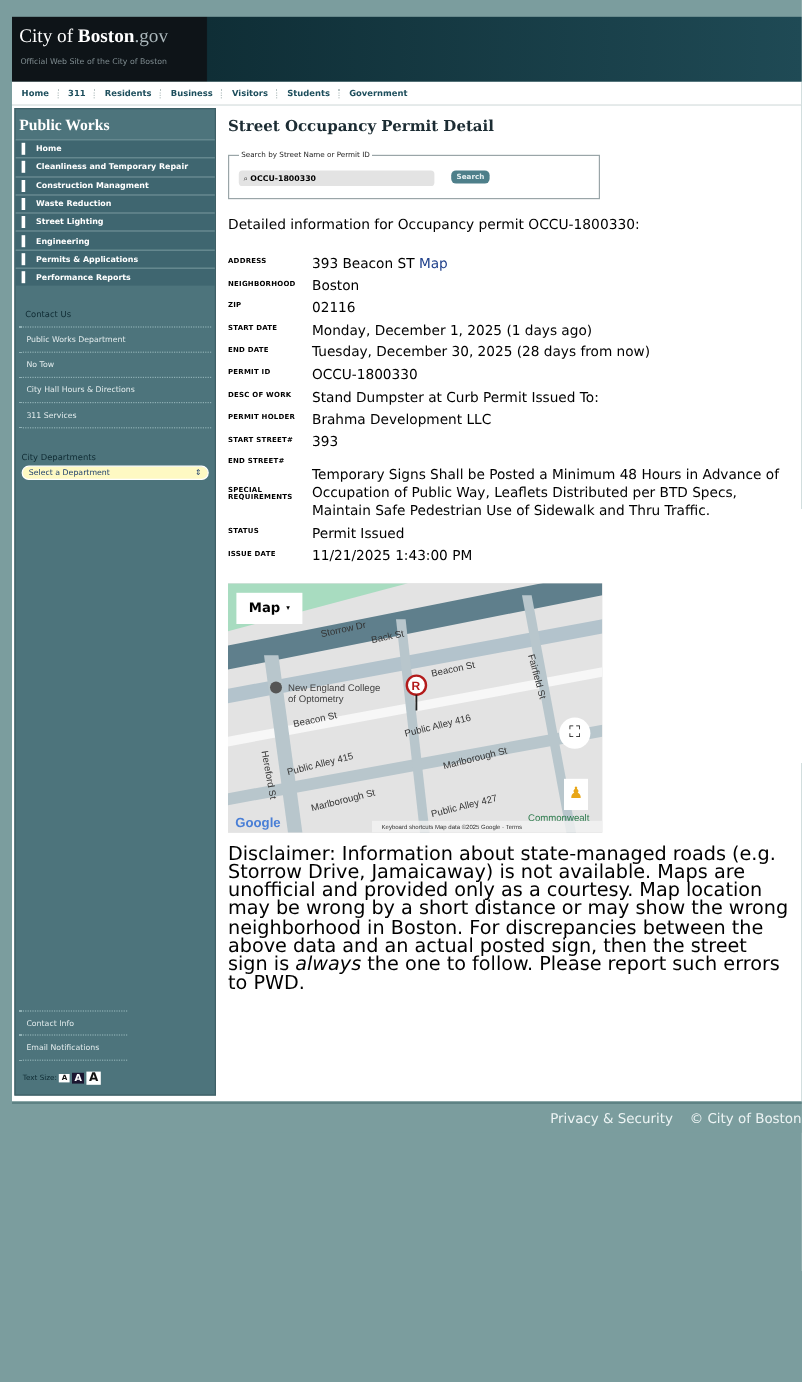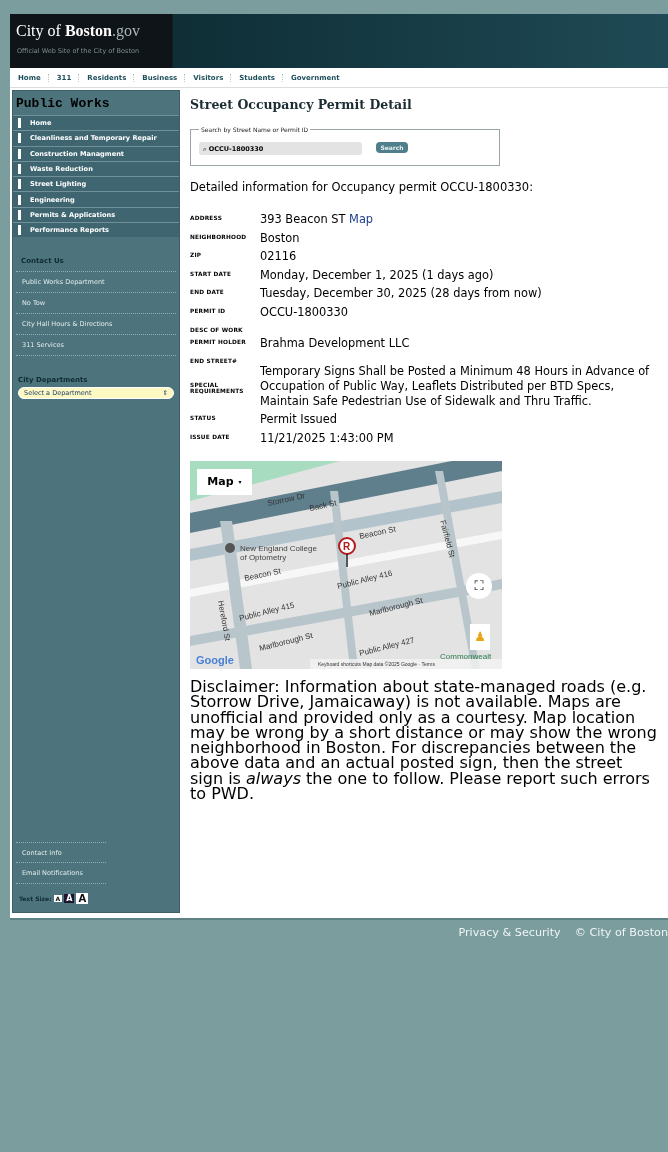--- a/index.html
+++ b/index.html
@@ -7,24 +7,24 @@
 .wrap{position:absolute;left:10px;top:14px;width:658px}
 .header{height:54px;background:linear-gradient(90deg,#0e1418 0,#0e1418 162px,#0f2e36 163px,#1f4a55 100%);position:relative}
 .logo{position:absolute;left:6px;top:8px;color:#fff;font-family:Liberation Serif, serif;font-size:16px}
 .logo b{font-weight:bold}
 .tagline{position:absolute;left:7px;top:33px;color:#7f8c90;font-size:6.5px}
 .topnav{height:20px;background:#fff;display:flex;align-items:center;padding-left:6px;border-bottom:1px solid #d8dede}
 .topnav span{font-size:7px;font-weight:bold;color:#1d4e5c;padding:0 7px 0 2px;border-right:1px dotted #b8c4c4;margin-right:6px}
 .topnav span:last-child{border-right:none}
 .body{display:flex;background:#fff;height:830px}
 .side{width:168px;margin:2px 0 0 2px;background:#4d747c;height:823px;position:relative;border:1px solid #3e5f66}
-.side h2{font-family:Liberation Mono, monospace;color:#000000;font-size:13px;font-weight:bold;padding:5px 3px 4px}
+.side h2{font-family:Liberation Serif, serif;color:#ffffff;font-size:13px;font-weight:bold;padding:5px 3px 4px}
 .menu .mi{height:15.3px;border-top:1px solid #6f9197;display:flex;align-items:center;font-size:6.6px;font-weight:bold;color:#fff;background:#3f6670}
 .menu .mi::before{content:"";display:inline-block;width:3px;height:10px;background:#fff;margin:0 9px 0 5px}
-.sec{font-size:7px;font-weight:bold;color:#0f2b33;padding:0 5px}
+.sec{font-size:7px;font-weight:normal;color:#0f2b33;padding:0 5px}
 .link{font-size:6.5px;color:#e3eced;padding:0 6px;height:21px;display:flex;align-items:center;border-bottom:1px dotted #8fb0b5;margin:0 3px}
 .sel{margin:3px 5px;height:12px;border-radius:6px;background:#fef9c3;border:1px solid #fff;font-size:6.5px;color:#1b3c6a;display:flex;align-items:center;justify-content:space-between;padding:0 5px}
 .main{flex:1;padding:9px 0 0 10px;color:#000}
 .main h1{font-family:"DejaVu Serif",serif;font-size:12.5px;font-weight:bold;color:#1c2c33;margin-bottom:14px}
 fieldset{width:310px;height:40px;border:1px solid #9aa5a8;padding:0 8px;position:relative}
 legend{font-size:6px;color:#222;padding:0 2px}
 .sinput{position:absolute;left:8px;top:9px;width:163px;height:13px;background:#e3e3e3;border-radius:3px;font-size:6.5px;font-weight:bold;display:flex;align-items:center;padding-left:4px}
 .sbtn{position:absolute;left:185px;top:9px;width:32px;height:11px;background:#4e7f8a;border-radius:4px;color:#e6f0f2;font-size:6px;font-weight:bold;display:flex;align-items:center;justify-content:center}
 .intro{font-size:11.5px;margin:14px 0 18px}
 .row{display:flex;align-items:flex-start;margin-bottom:3.6px}
@@ -119,24 +119,29 @@
     <div class="row">
             <div class="lbl">End Date</div>
             <div class="val">Tuesday, December 30, 2025 (28 days from now)</div>
           </div>
     <div class="row">
             <div class="lbl">Permit ID</div>
             <div class="val">OCCU-1800330</div>
           </div>
     <div class="row">
             <div class="lbl">Desc of Work</div>
+            <div class="val">Stand Dumpster at Curb Permit Issued To:</div>
           </div>
     <div class="row">
             <div class="lbl">Permit Holder</div>
             <div class="val">Brahma Development LLC</div>
+          </div>
+    <div class="row">
+            <div class="lbl">Start Street#</div>
+            <div class="val">393</div>
           </div>
     <div class="row" style="margin-bottom:0">
             <div class="lbl">End Street#</div>
             <div class="val"></div>
           </div>
     <div class="row" style="align-items:center">
             <div class="lbl">Special Requirements</div>
             <div class="val" style="width:400px">Temporary Signs Shall be Posted a Minimum 48 Hours in Advance of Occupation of Public Way, Leaflets Distributed per BTD Specs, Maintain Safe Pedestrian Use of Sidewalk and Thru Traffic.</div>
           </div>
     <div class="row">

